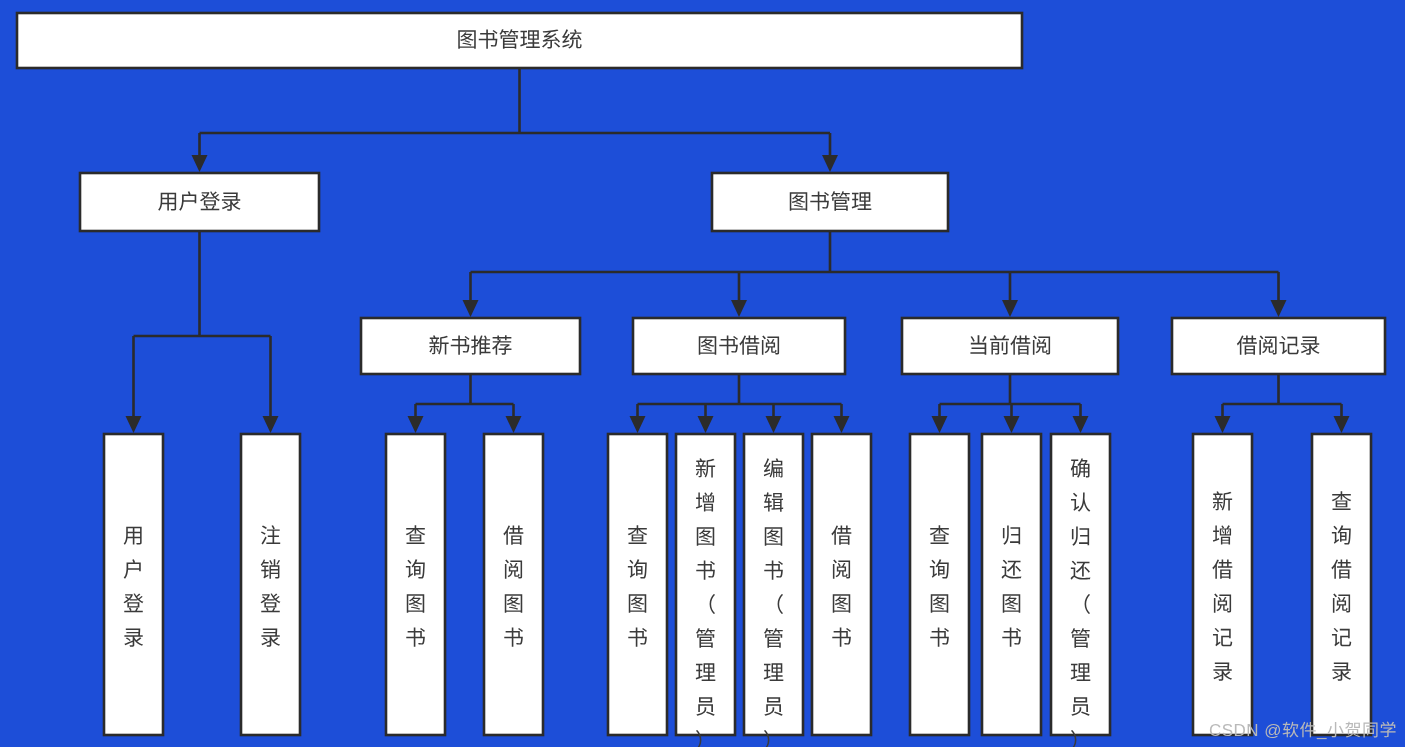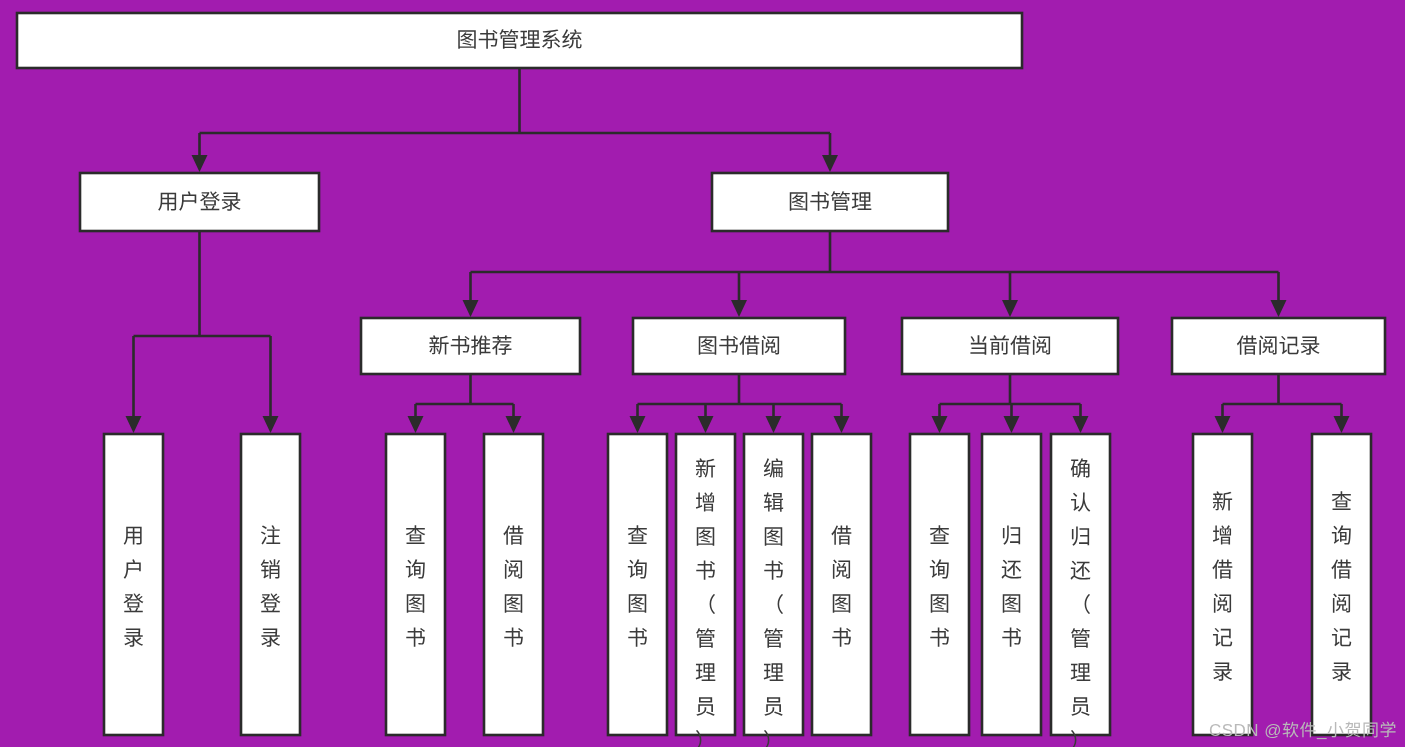--- a/index.html
+++ b/index.html
@@ -11,21 +11,21 @@
   body {
     font-family: "Liberation Sans", "DejaVu Sans", sans-serif;
     width: 1405px;
     height: 747px;
     overflow: hidden;
   }
   #diagram-root {
     position: relative;
     width: 1405px;
     height: 747px;
-    background: #a21caf;
+    background: #1d4ed8;
   }
   svg#tree-svg {
     position: absolute;
     top: 0;
     left: 0;
     width: 1405px;
     height: 747px;
     display: block;
   }
   .node-box {

